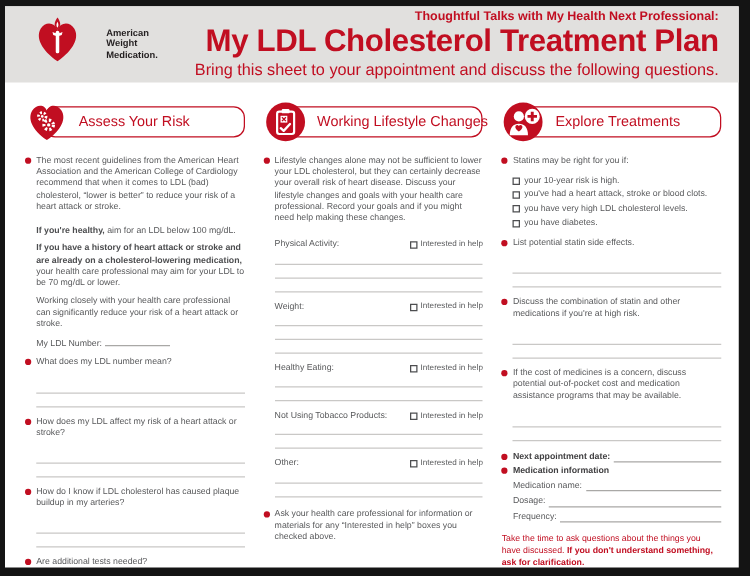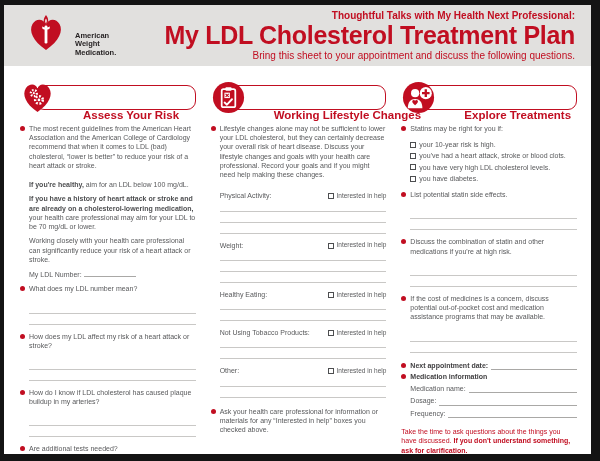--- a/index.html
+++ b/index.html
@@ -2,35 +2,35 @@
 <html><head>
 <meta charset="utf-8">
 <style>
   html,body{margin:0;padding:0;}
   body{width:600px;height:461px;font-family:"Liberation Sans",sans-serif;background:#101010;}
   .frame{box-sizing:border-box;width:600px;height:461px;background:#141414;padding:5px 9px 7px 4px;}
   .page{width:100%;height:100%;background:#ffffff;display:flex;flex-direction:column;overflow:hidden;}
 
   
   .masthead{background:#e1e0de;height:61px;flex:none;display:flex;align-items:center;justify-content:space-between;padding:0 16px 0 22px;box-sizing:border-box;}
-  .logo{display:flex;align-items:flex-end;gap:9px;}
+  .logo{display:flex;align-items:center;gap:19px;}
   .logo-text{font-size:7.5px;font-weight:bold;color:#231f20;line-height:1.15;}
   .masthead-right{text-align:right;color:#c10e21;}
   .kicker{font-size:10px;font-weight:bold;margin-bottom:1px;}
   .main-title{font-size:25px;font-weight:bold;letter-spacing:-0.3px;line-height:1.05;}
-  .subtitle{font-size:10px;margin-top:2px;}
+  .subtitle{font-size:13px;margin-top:2px;}
 
   
   .content{flex:1;display:flex;gap:15px;padding:14px 14px 2px 16px;box-sizing:border-box;}
   .col{flex:1;min-width:0;font-size:7px;color:#58595b;line-height:1.32;}
 
   .col-header{position:relative;height:36px;margin-bottom:8px;}
   .pill{position:absolute;left:15px;right:0;top:5px;height:25px;border:1.5px solid #c10e21;border-radius:9px;box-sizing:border-box;}
   .icon-wrap{position:absolute;left:0;top:0;width:35px;height:35px;}
-  .col-title{position:absolute;left:43px;top:28px;font-size:11.5px;font-weight:bold;color:#c10e21;white-space:nowrap;margin-left:20px;}
+  .col-title{position:absolute;left:43px;top:11px;font-size:11.5px;font-weight:normal;color:#c10e21;white-space:nowrap;}
 
   .bullet{display:flex;gap:4px;margin-bottom:5px;}
   .dot{flex:none;width:5px;height:5px;border-radius:50%;background:#c10e21;margin-top:2px;}
   .ind{padding-left:9px;}
   p{margin:0 0 5px 0;}
   .b{font-weight:bold;color:#4d4e50;}
   .bdark{font-weight:bold;color:#414042;}
 
   .wline{border-bottom:1px solid #c9c8c6;height:9px;margin-bottom:1px;}
   .lines{margin:2px 0 7px 0;}

